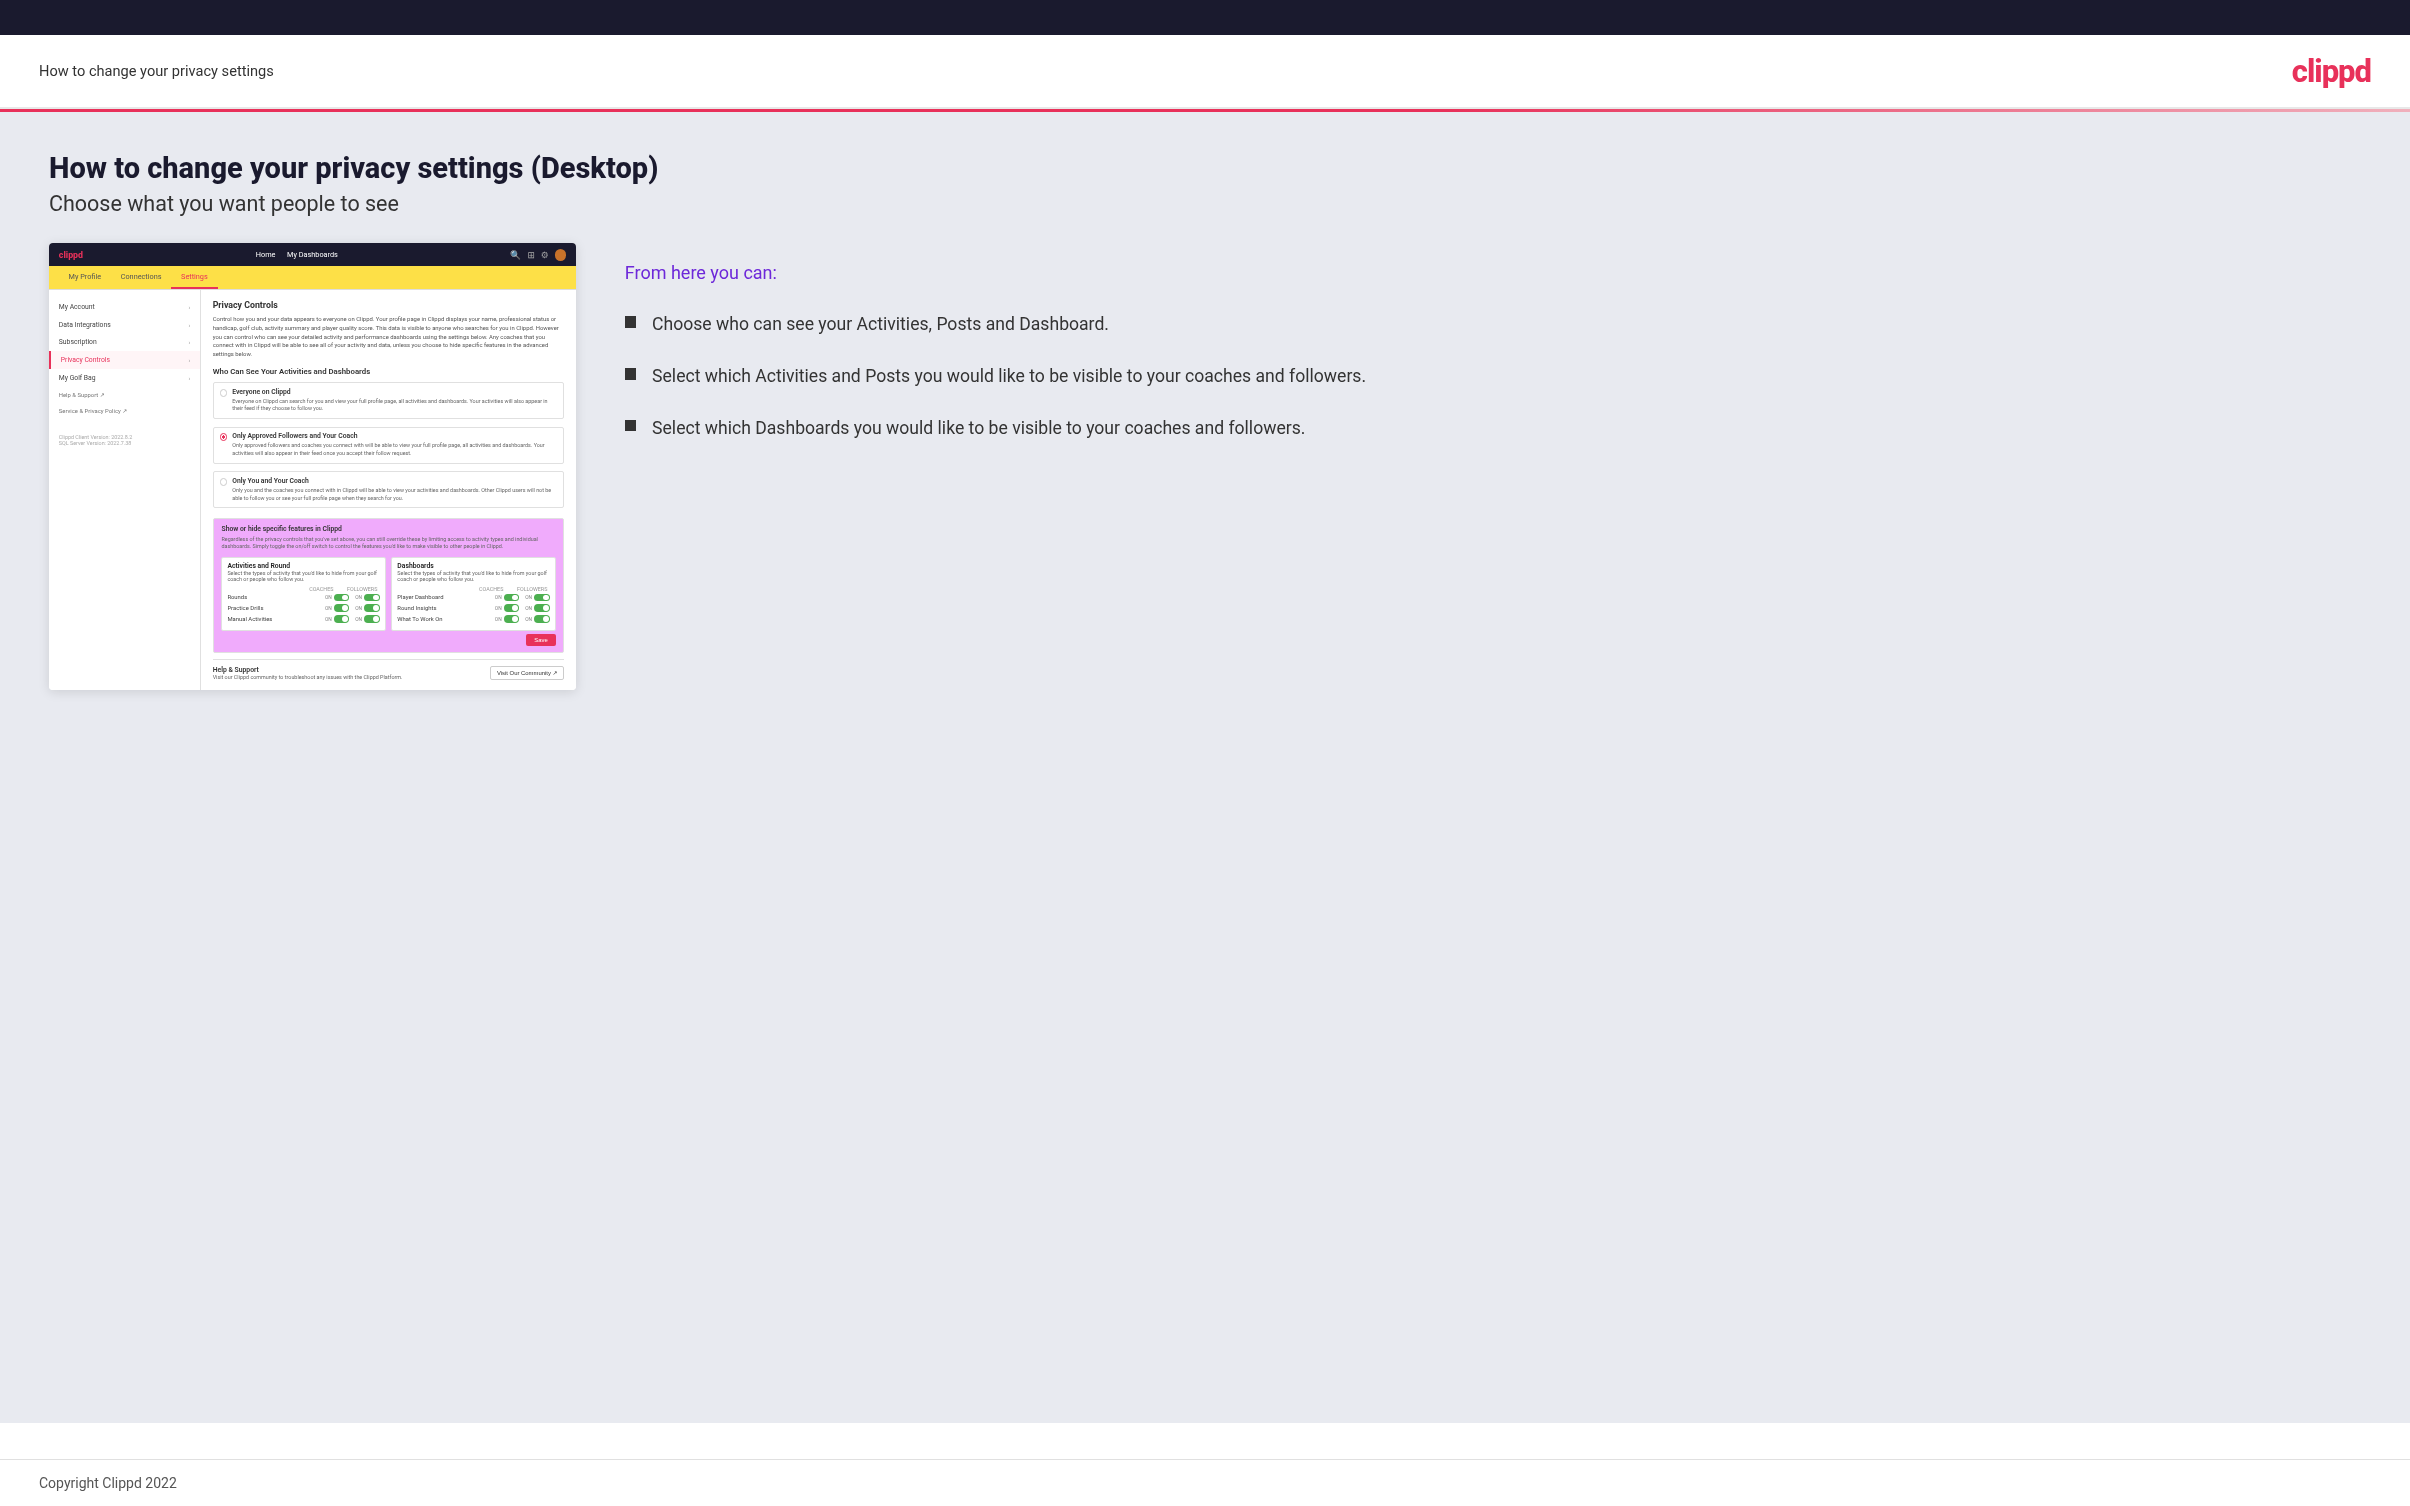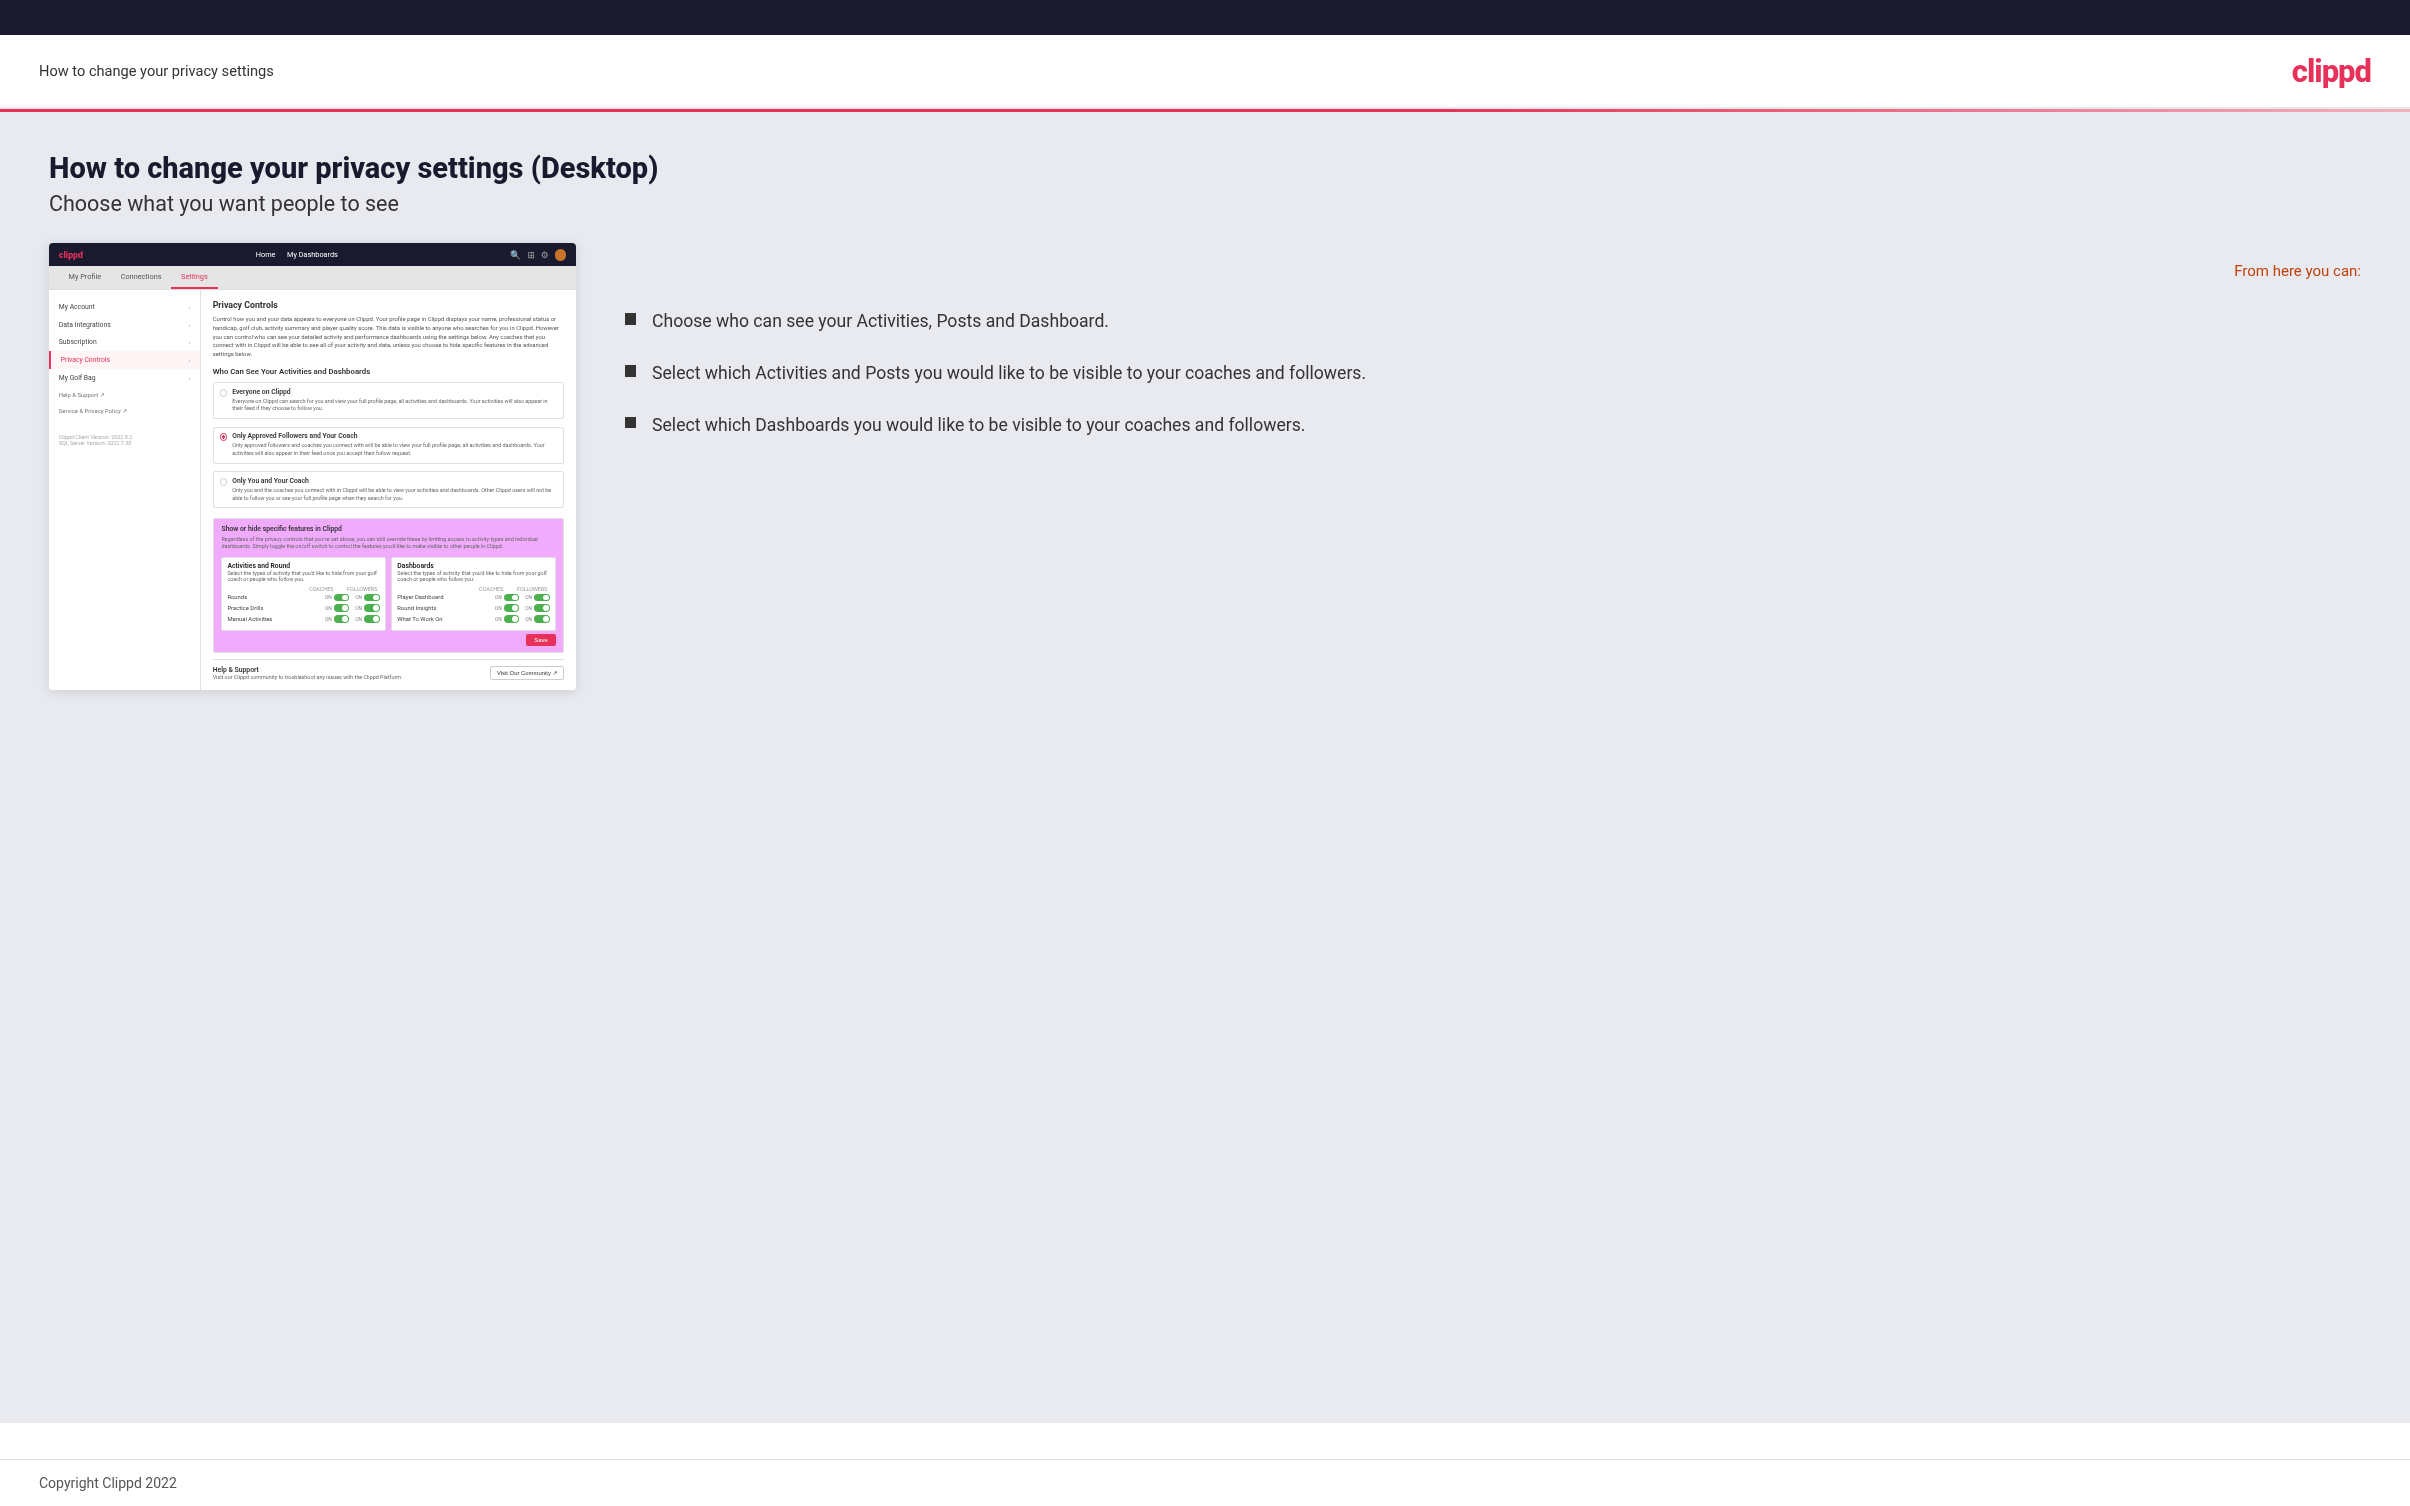--- a/index.html
+++ b/index.html
@@ -120,21 +120,21 @@
       background: #555;
       display: inline-block;
     }
 
     
     .mock-subnav {
       display: flex;
       gap: 0;
       padding: 0 9.8px;
       border-bottom: 1px solid #ddd;
-      background: #e5e5e5;
+      background: #fde047;
     }
     .mock-tab {
       padding: 5.9px 9.8px;
       font-size: 7.3px;
       color: #555;
       cursor: pointer;
     }
     .mock-tab.active {
       color: #e8315a;
       border-bottom: 2px solid #e8315a;
@@ -378,25 +378,24 @@
       align-items: center;
       gap: 2px;
     }
 
     
     .info-panel {
       flex: 1;
       padding: 19.5px 0 0 9.8px;
     }
     .info-from-here {
-      font-size: 15px;
-      color: #c2410c;
+      font-size: 18px;
+      color: #6d28d9;
       margin-bottom: 29px;
       font-weight: 400;
-      text-align: right;
     }
     .bullet-list {
       list-style: none;
       display: flex;
       flex-direction: column;
       gap: 27px;
     }
     .bullet-item {
       display: flex;
       gap: 15.6px;

